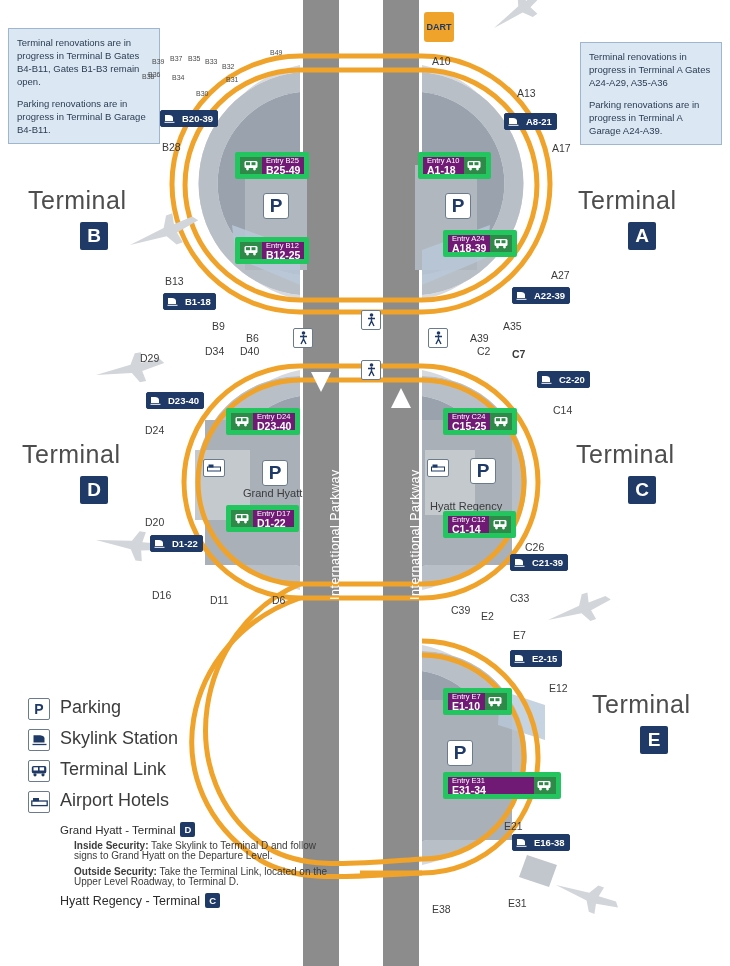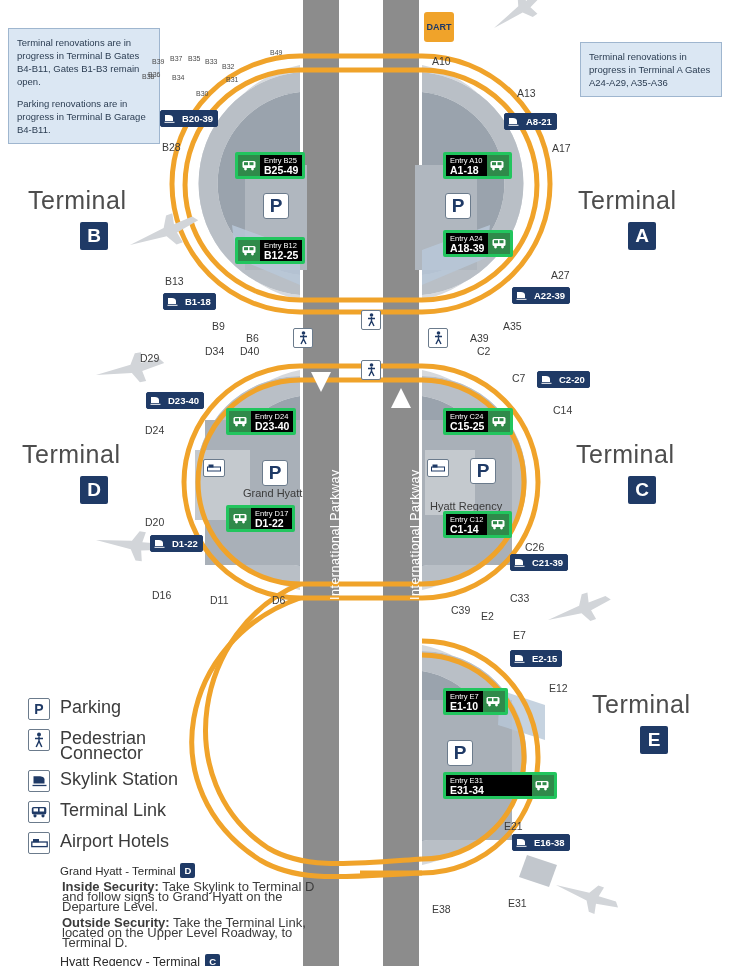--- a/index.html
+++ b/index.html
@@ -73,22 +73,22 @@
   .chip .ic {
     width:17px;
     background:#1f3a66;
     display:flex; align-items:center; justify-content:center;
   }
   .chip .tx { padding:0 4px; display:flex; align-items:center; }
 
   
   .entry {
     position:absolute;
-    background:#000000;
-    border:3px solid #22c55e;
+    background:#701a75;
+    border:5px solid #22c55e;
     color:#fff;
     border-radius:2px;
     overflow:hidden;
     display:flex;
     align-items:stretch;
     height:27px;
   }
   .entry .ic {
     width:22px;
     display:flex; align-items:center; justify-content:center;
@@ -176,21 +176,21 @@
   .ltx { font-size:18px; color:#3b3b3b; line-height:15px; padding-top:2px; }
 
   .hotel-block { margin-top:4px; }
   .hotel-title { font-size:11.5px; color:#2b2b2b; display:flex; align-items:center; gap:5px; }
   .hotel-title .sq {
     width:15px; height:15px; background:#1f3a66; color:#fff;
     font-size:9.5px; font-weight:bold;
     display:inline-flex; align-items:center; justify-content:center;
     border-radius:2px;
   }
-  .hotel-dir { font-size:13px; color:#3b3b3b; line-height:10px; margin:4px 0 6px 2px; }
+  .hotel-dir { font-size:10px; color:#3b3b3b; line-height:10px; margin:4px 0 6px 14px; }
   .hotel-dir b { font-weight:bold; }
 </style>
 </head>
 <body>
 
 <div id="map">
 
   <svg class="layer" viewBox="0 0 730 966">
     <defs>
       <marker id="arrdown" markerWidth="10" markerHeight="10"></marker>
@@ -293,20 +293,21 @@
     <polygon points="401,388 391,408 411,408" fill="#ffffff"></polygon>
   </svg>
 
   <div class="notice" style="left:8px; top:28px; width:152px;">
     <p>Terminal renovations are in progress in Terminal B Gates B4-B11, Gates B1-B3 remain open.</p>
     <p>Parking renovations are in progress in Terminal B Garage B4-B11.</p>
   </div>
 
   <div class="notice" style="left:580px; top:42px; width:142px;">
     <p>Terminal renovations in progress in Terminal A Gates A24-A29, A35-A36</p>
+    <p>Parking renovations are in progress in Terminal A Garage A24-A39.</p>
   </div>
 
 
   <div class="dart" style="left:424px; top:12px;">
     <span>DART</span>
   </div>
 
   <div class="term-name" style="left:28px; top:186px;">Terminal</div>
   <div class="term-letter" style="left:80px; top:222px;">B</div>
 
@@ -497,21 +498,21 @@
           <circle cx="3.5" cy="9" r="1.4" fill="#fff"></circle>
           <circle cx="10.5" cy="9" r="1.4" fill="#fff"></circle>
         </svg>
     </span>
     <span class="tw">
       <span class="e1">Entry B12</span>
       <span class="e2">B12-25</span>
     </span>
   </div>
 
-  <div class="entry" style="left:443px; top:152px;">
+  <div class="entry" style="left:418px; top:152px;">
     <span class="tw">
       <span class="e1">Entry A10</span>
       <span class="e2">A1-18</span>
     </span>
     <span class="ic">
       <svg width="15" height="11" viewBox="0 0 15 11">
           <rect x="0.5" y="1" width="13" height="7" rx="1.5" fill="#fff"></rect>
           <rect x="2" y="2.2" width="4" height="3" fill="#2f8a4a"></rect>
           <rect x="7.5" y="2.2" width="4" height="3" fill="#2f8a4a"></rect>
           <circle cx="3.5" cy="9" r="1.4" fill="#fff"></circle>
@@ -656,21 +657,21 @@
       <div class="lbl" style="left: 470px; top: 332px;">A39</div>
       <div class="lbl" style="left: 140px; top: 352px;">D29</div>
       <div class="lbl" style="left: 205px; top: 345px;">D34</div>
       <div class="lbl" style="left: 240px; top: 345px;">D40</div>
       <div class="lbl" style="left: 145px; top: 424px;">D24</div>
       <div class="lbl" style="left: 145px; top: 516px;">D20</div>
       <div class="lbl" style="left: 152px; top: 589px;">D16</div>
       <div class="lbl" style="left: 210px; top: 594px;">D11</div>
       <div class="lbl" style="left: 272px; top: 594px;">D6</div>
       <div class="lbl" style="left: 477px; top: 345px;">C2</div>
-      <div class="lbl" style="left: 512px; top: 372px;">C7</div>
+      <div class="lbl" style="left: 512px; top: 348px; font-weight: bold;">C7</div>
       <div class="lbl" style="left: 553px; top: 404px;">C14</div>
       <div class="lbl" style="left: 525px; top: 541px;">C26</div>
       <div class="lbl" style="left: 510px; top: 592px;">C33</div>
       <div class="lbl" style="left: 451px; top: 604px;">C39</div>
       <div class="lbl" style="left: 481px; top: 610px;">E2</div>
       <div class="lbl" style="left: 513px; top: 629px;">E7</div>
       <div class="lbl" style="left: 549px; top: 682px;">E12</div>
       <div class="lbl" style="left: 504px; top: 820px;">E21</div>
       <div class="lbl" style="left: 508px; top: 897px;">E31</div>
       <div class="lbl" style="left: 432px; top: 903px;">E38</div>
@@ -678,32 +679,20 @@
 
   <div id="legend">
 
     <div class="lrow">
       <div class="lic">
         <span style="font-size:14px;font-weight:bold;color:#1f3a66;">P</span>
       </div>
       <div class="ltx">Parking</div>
     </div>
 
-    <div class="lrow">
-      <div class="lic">
-        <svg width="12" height="16" viewBox="0 0 12 16">
-          <circle cx="6" cy="2.5" r="2" fill="#1f3a66"></circle>
-          <path d="M6 4.5 L6 9 M6 9 L3.2 15 M6 9 L8.8 15 M2 6.5 L10 6.5" stroke="#1f3a66" stroke-width="1.5" fill="none"></path>
-        </svg>
-      </div>
-      <div class="ltx">
-        <div>Pedestrian</div>
-        <div>Connector</div>
-      </div>
-    </div>
 
     <div class="lrow">
       <div class="lic">
         <svg width="15" height="12" viewBox="0 0 15 12">
           <path d="M1.5 8.5 L12.5 8.5 L12.5 4.5 C12.5 2.2 10 1.2 7 1.2 L1.5 1.2 Z" fill="#1f3a66"></path>
           <path d="M0.5 10.5 L14.5 10.5" stroke="#1f3a66" stroke-width="1.3"></path>
         </svg>
       </div>
       <div class="ltx">Skylink Station</div>
     </div>

